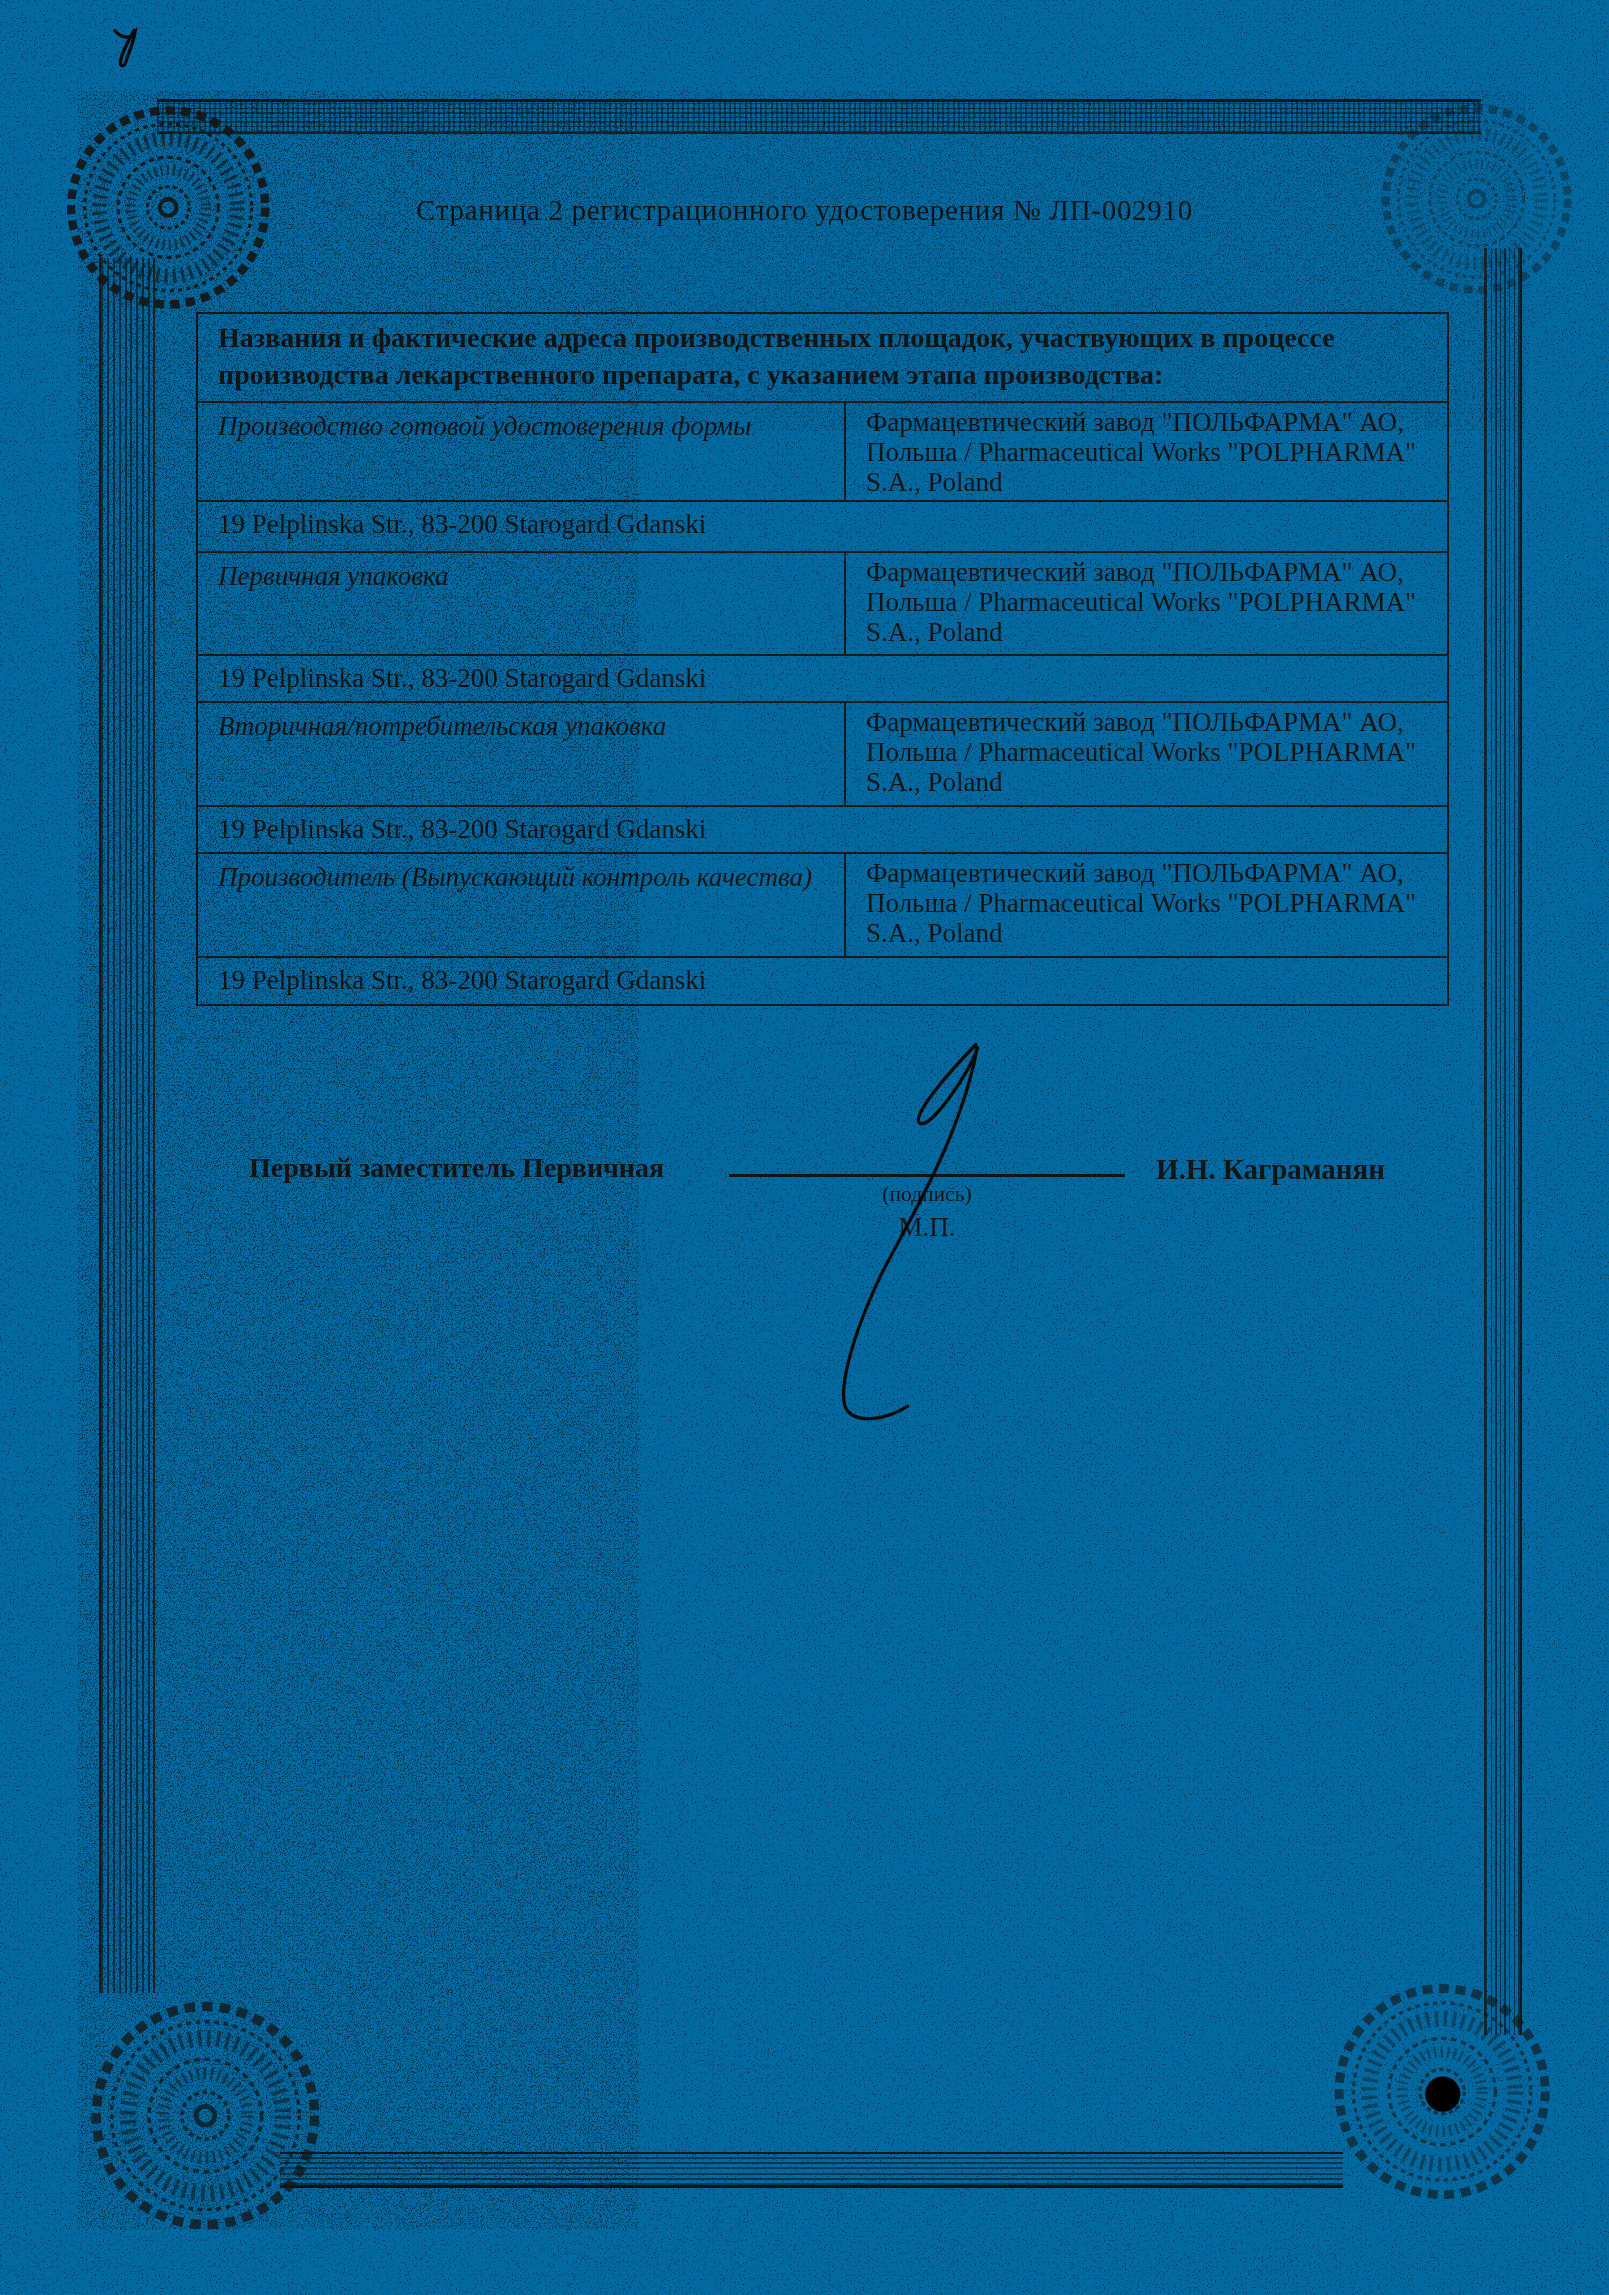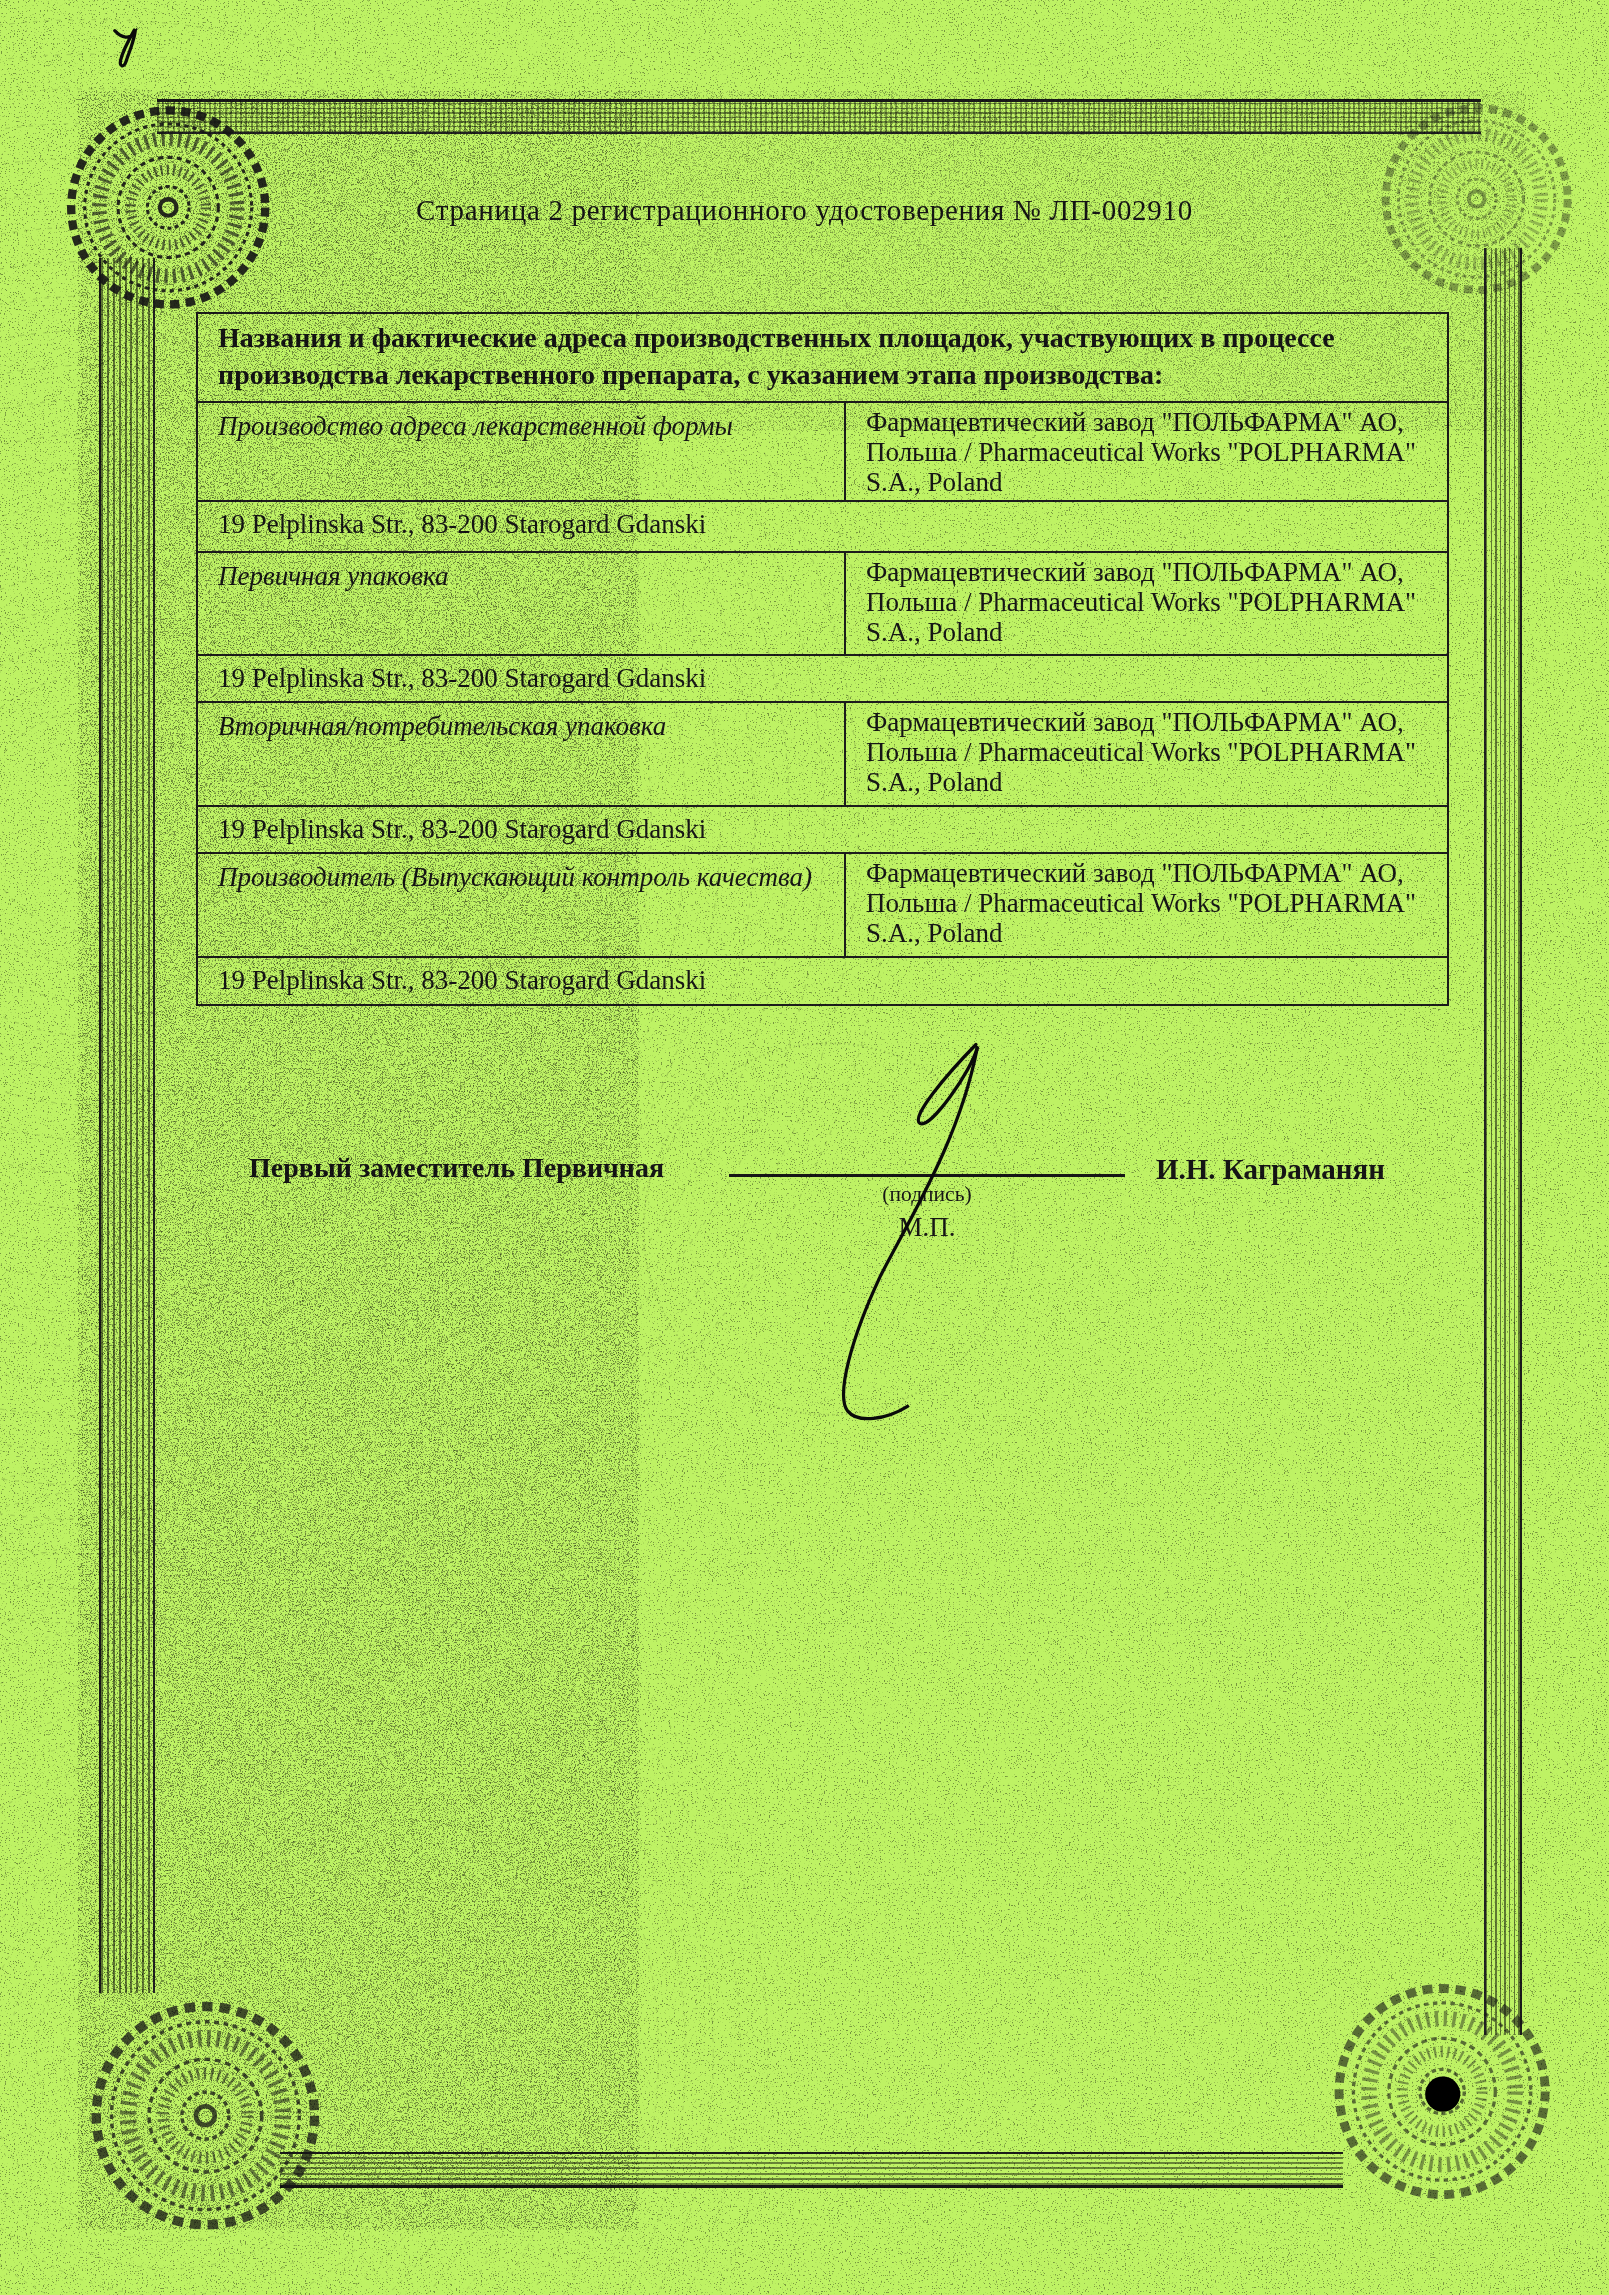--- a/index.html
+++ b/index.html
@@ -1,17 +1,17 @@
 <!DOCTYPE html>
 <html style="font-size:10.4px"><head>
 <meta charset="utf-8">
 <style>
   html,body{margin:0;padding:0;background:#e8e8e8;}
   #page{
-    position:relative;width:1609px;height:2295px;background:#bef264;
+    position:relative;width:1609px;height:2295px;background:#0369a1;
     overflow:hidden;font-family:"Liberation Serif",serif;color:#161616;
   }
   
   .band{position:absolute;z-index:1;}
   .band-top{left:157px;top:99px;width:1324px;height:30px;
     border-top:3.3px solid #1a1a1a;border-bottom:2.6px solid #222;
     background:
       repeating-linear-gradient(0deg, rgba(0,0,0,.40) 0 1.3px, transparent 1.3px 4.6px),
       repeating-linear-gradient(90deg, rgba(0,0,0,.35) 0 2px, transparent 2px 5.2px);}
   .band-bottom{left:280px;top:2152px;width:1063px;height:31px;
@@ -60,21 +60,21 @@
     <colgroup>
         <col style="width:648px">
         <col style="width:603px">
       </colgroup>
     <tbody>
         <tr class="rh136">
       <td colspan="2" class="th prewrap">Названия и фактические адреса производственных площадок, участвующих в процессе
 производства лекарственного препарата, с указанием этапа производства:</td>
     </tr>
     <tr class="rh152">
-      <td class="stage">Производство адреса лекарственной формы</td>
+      <td class="stage">Производство готовой удостоверения формы</td>
       <td class="comp prewrap">Фармацевтический завод "ПОЛЬФАРМА" АО,
 Польша / Pharmaceutical Works "POLPHARMA"
 S.A., Poland</td>
     </tr>
     <tr class="rh78">
       <td colspan="2" class="addr">19 Pelplinska Str., 83-200 Starogard Gdanski</td>
     </tr>
     <tr class="rh158">
       <td class="stage">Первичная упаковка</td>
       <td class="comp prewrap">Фармацевтический завод "ПОЛЬФАРМА" АО,

